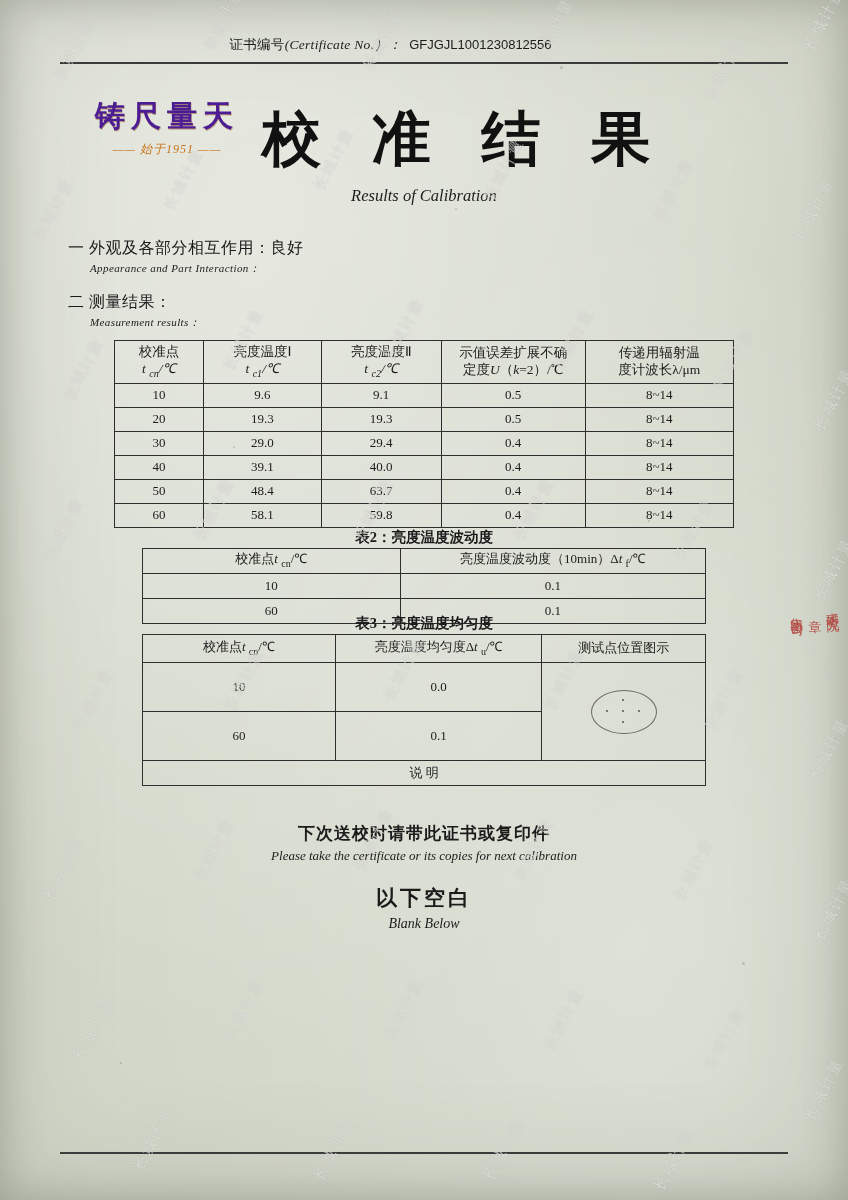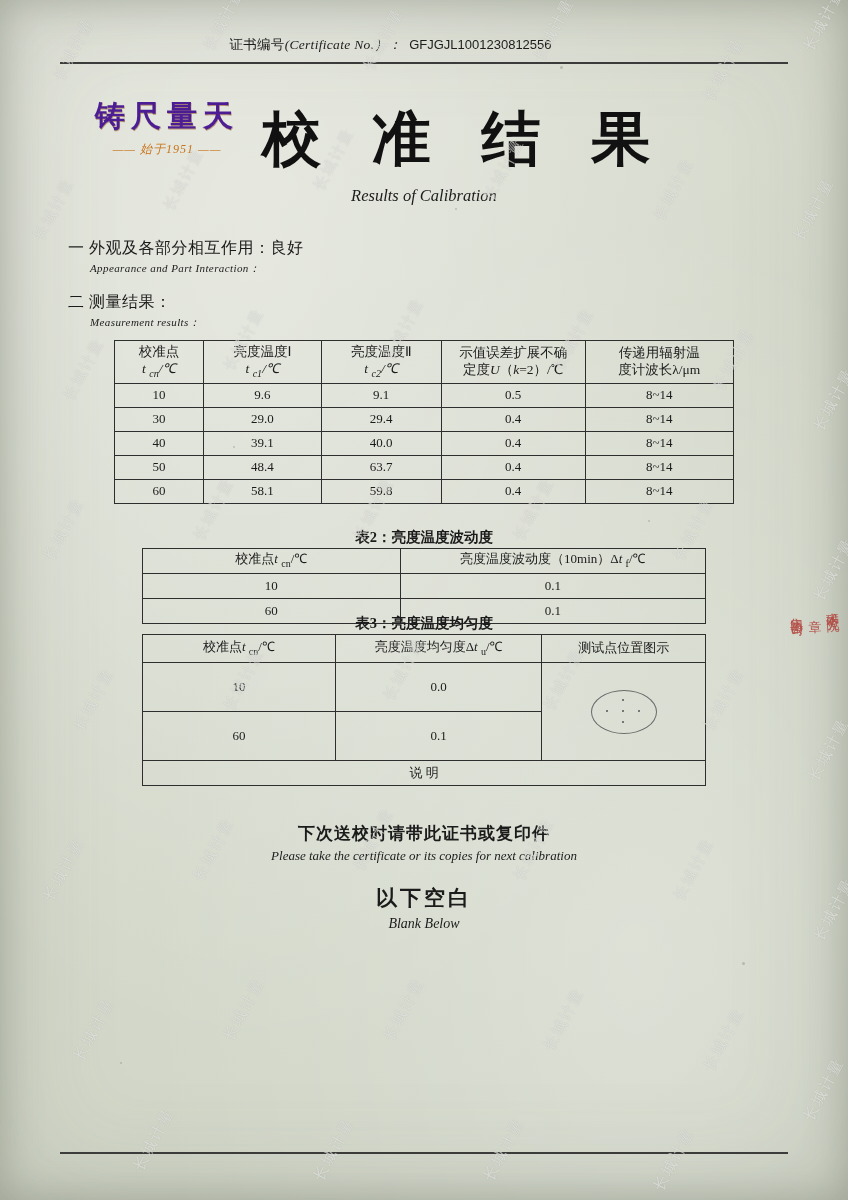--- a/index.html
+++ b/index.html
@@ -333,20 +333,27 @@
         </td>
         <td style="width:144px;">示值误差扩展不确<br>定度<i>U</i>（<i>k</i>=2）/℃</td>
         <td style="width:150px;">传递用辐射温<br>度计波长λ/μm</td>
       </tr>
     </thead>
     <tbody>
       <tr>
           <td>10</td>
           <td>9.6</td>
           <td>9.1</td>
+          <td>0.5</td>
+          <td>8~14</td>
+        </tr>
+      <tr>
+          <td>20</td>
+          <td>19.3</td>
+          <td>19.3</td>
           <td>0.5</td>
           <td>8~14</td>
         </tr>
       <tr>
           <td>30</td>
           <td>29.0</td>
           <td>29.4</td>
           <td>0.4</td>
           <td>8~14</td>
         </tr>

